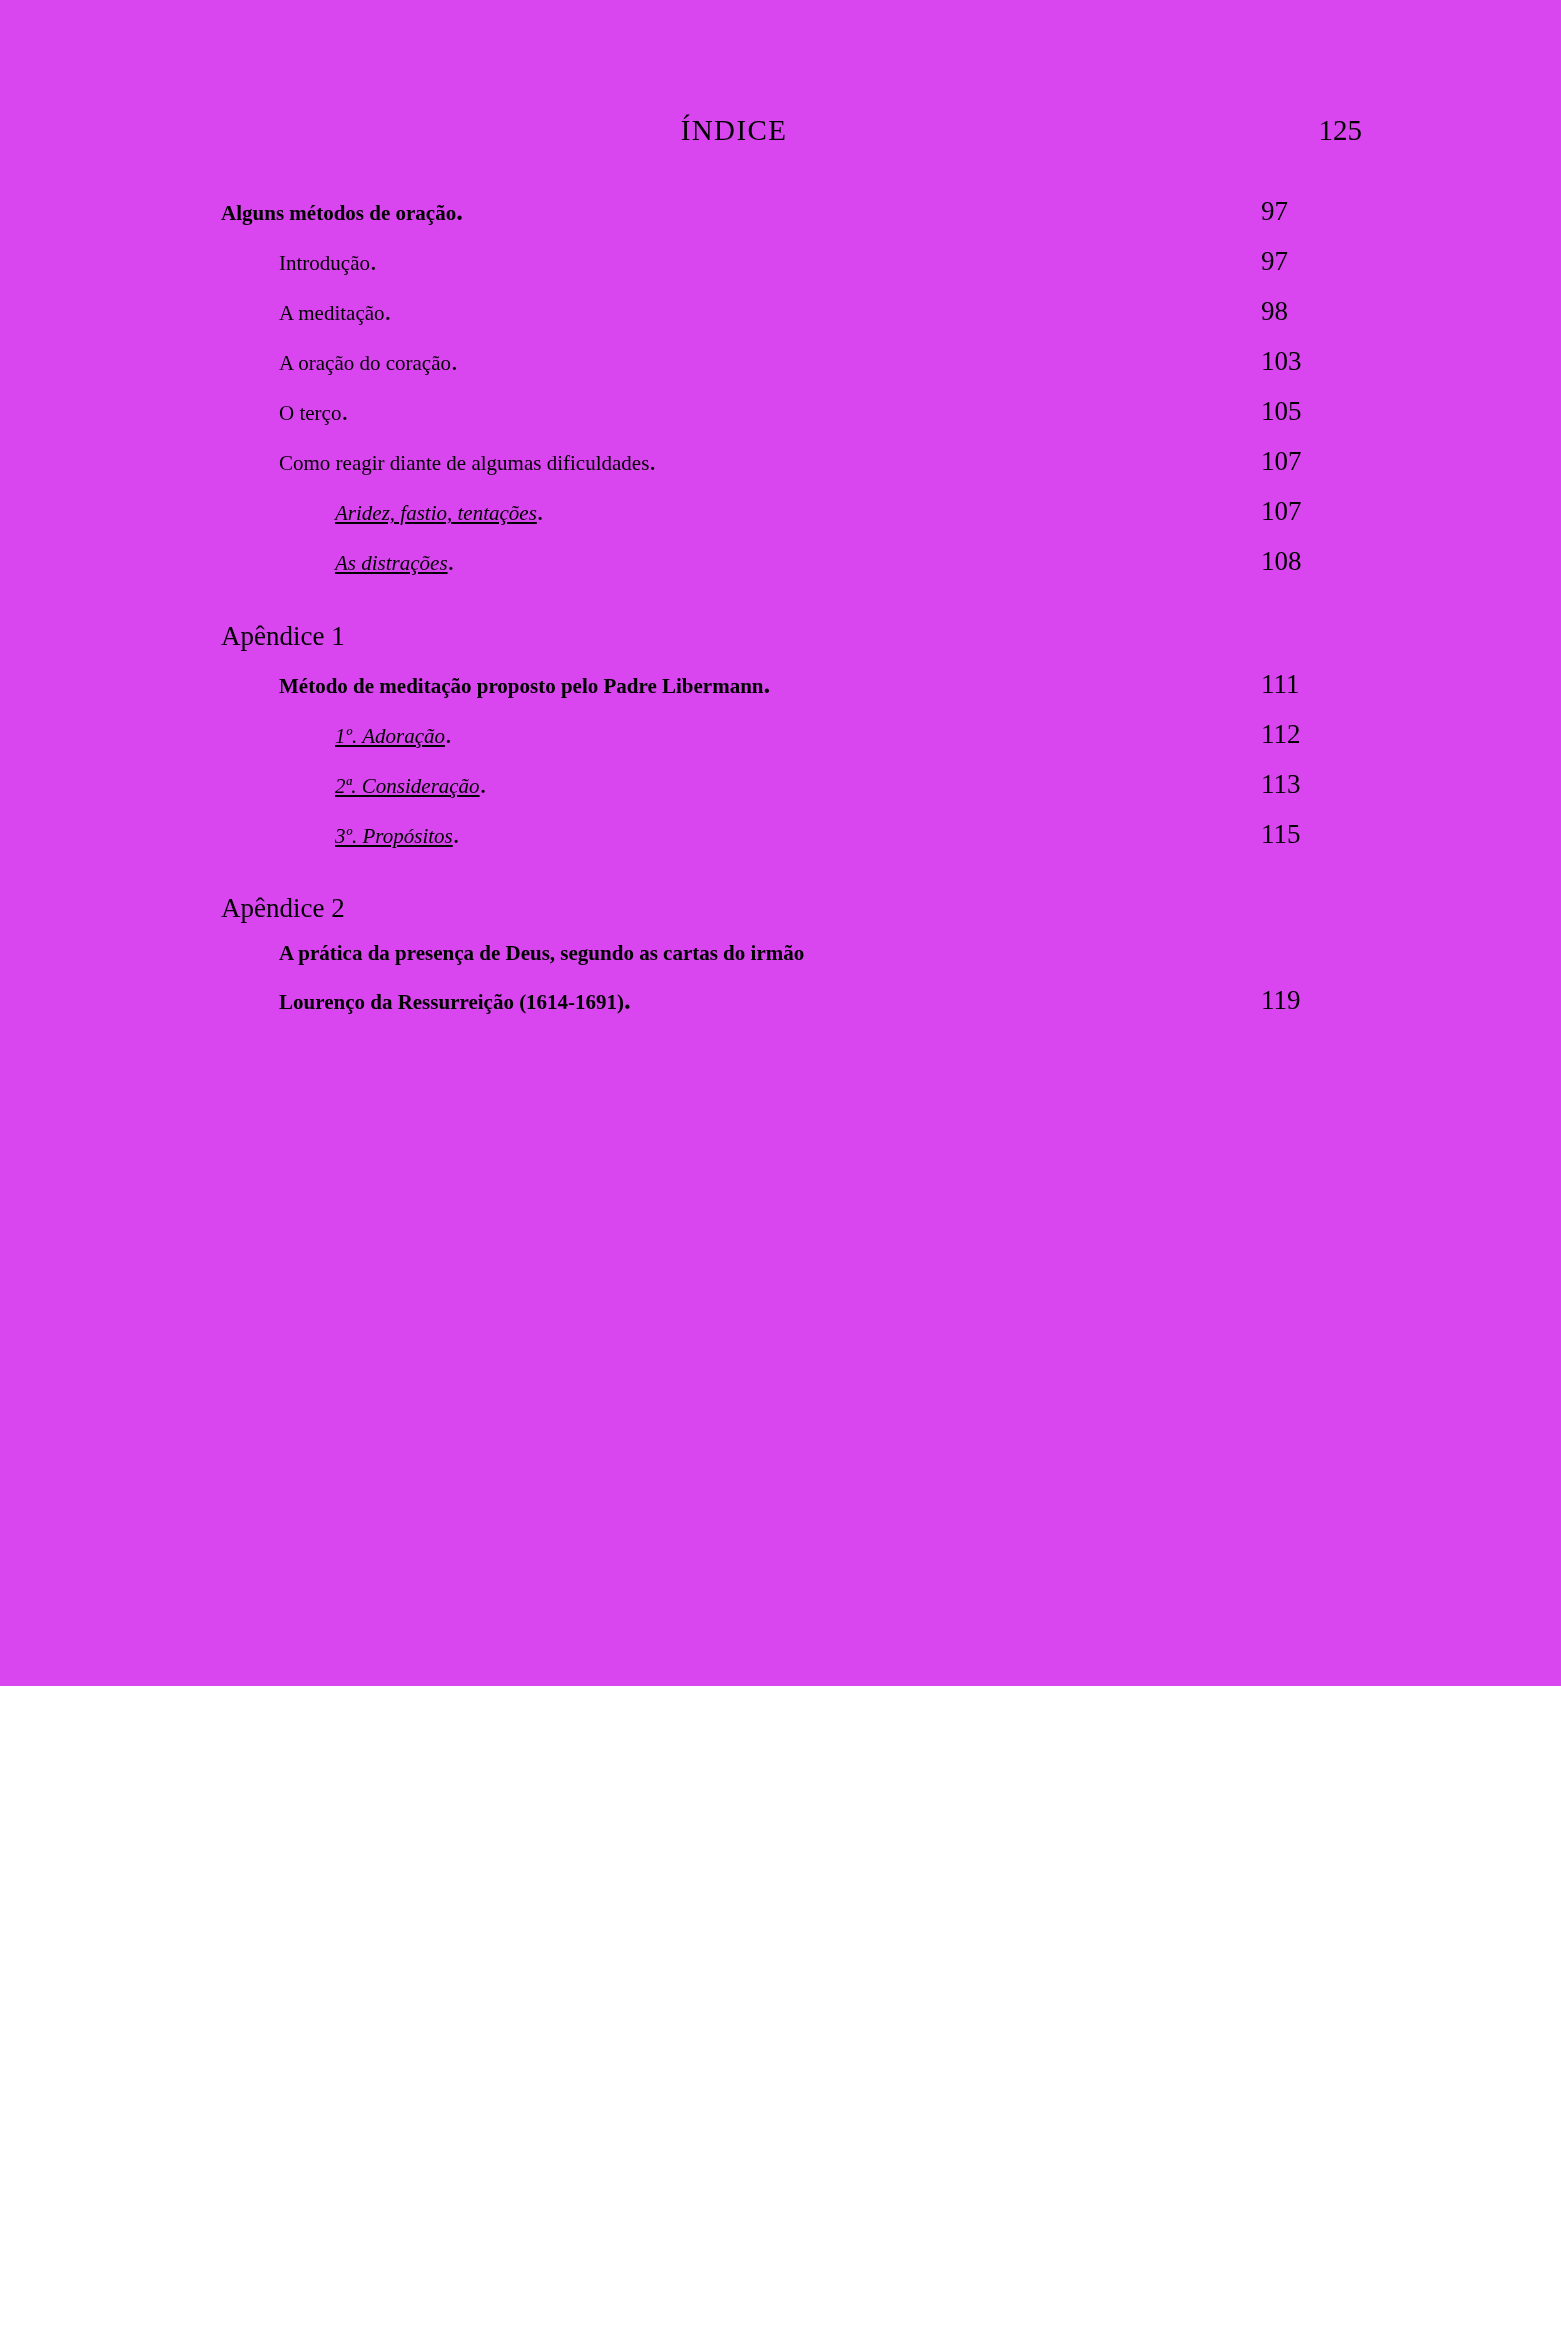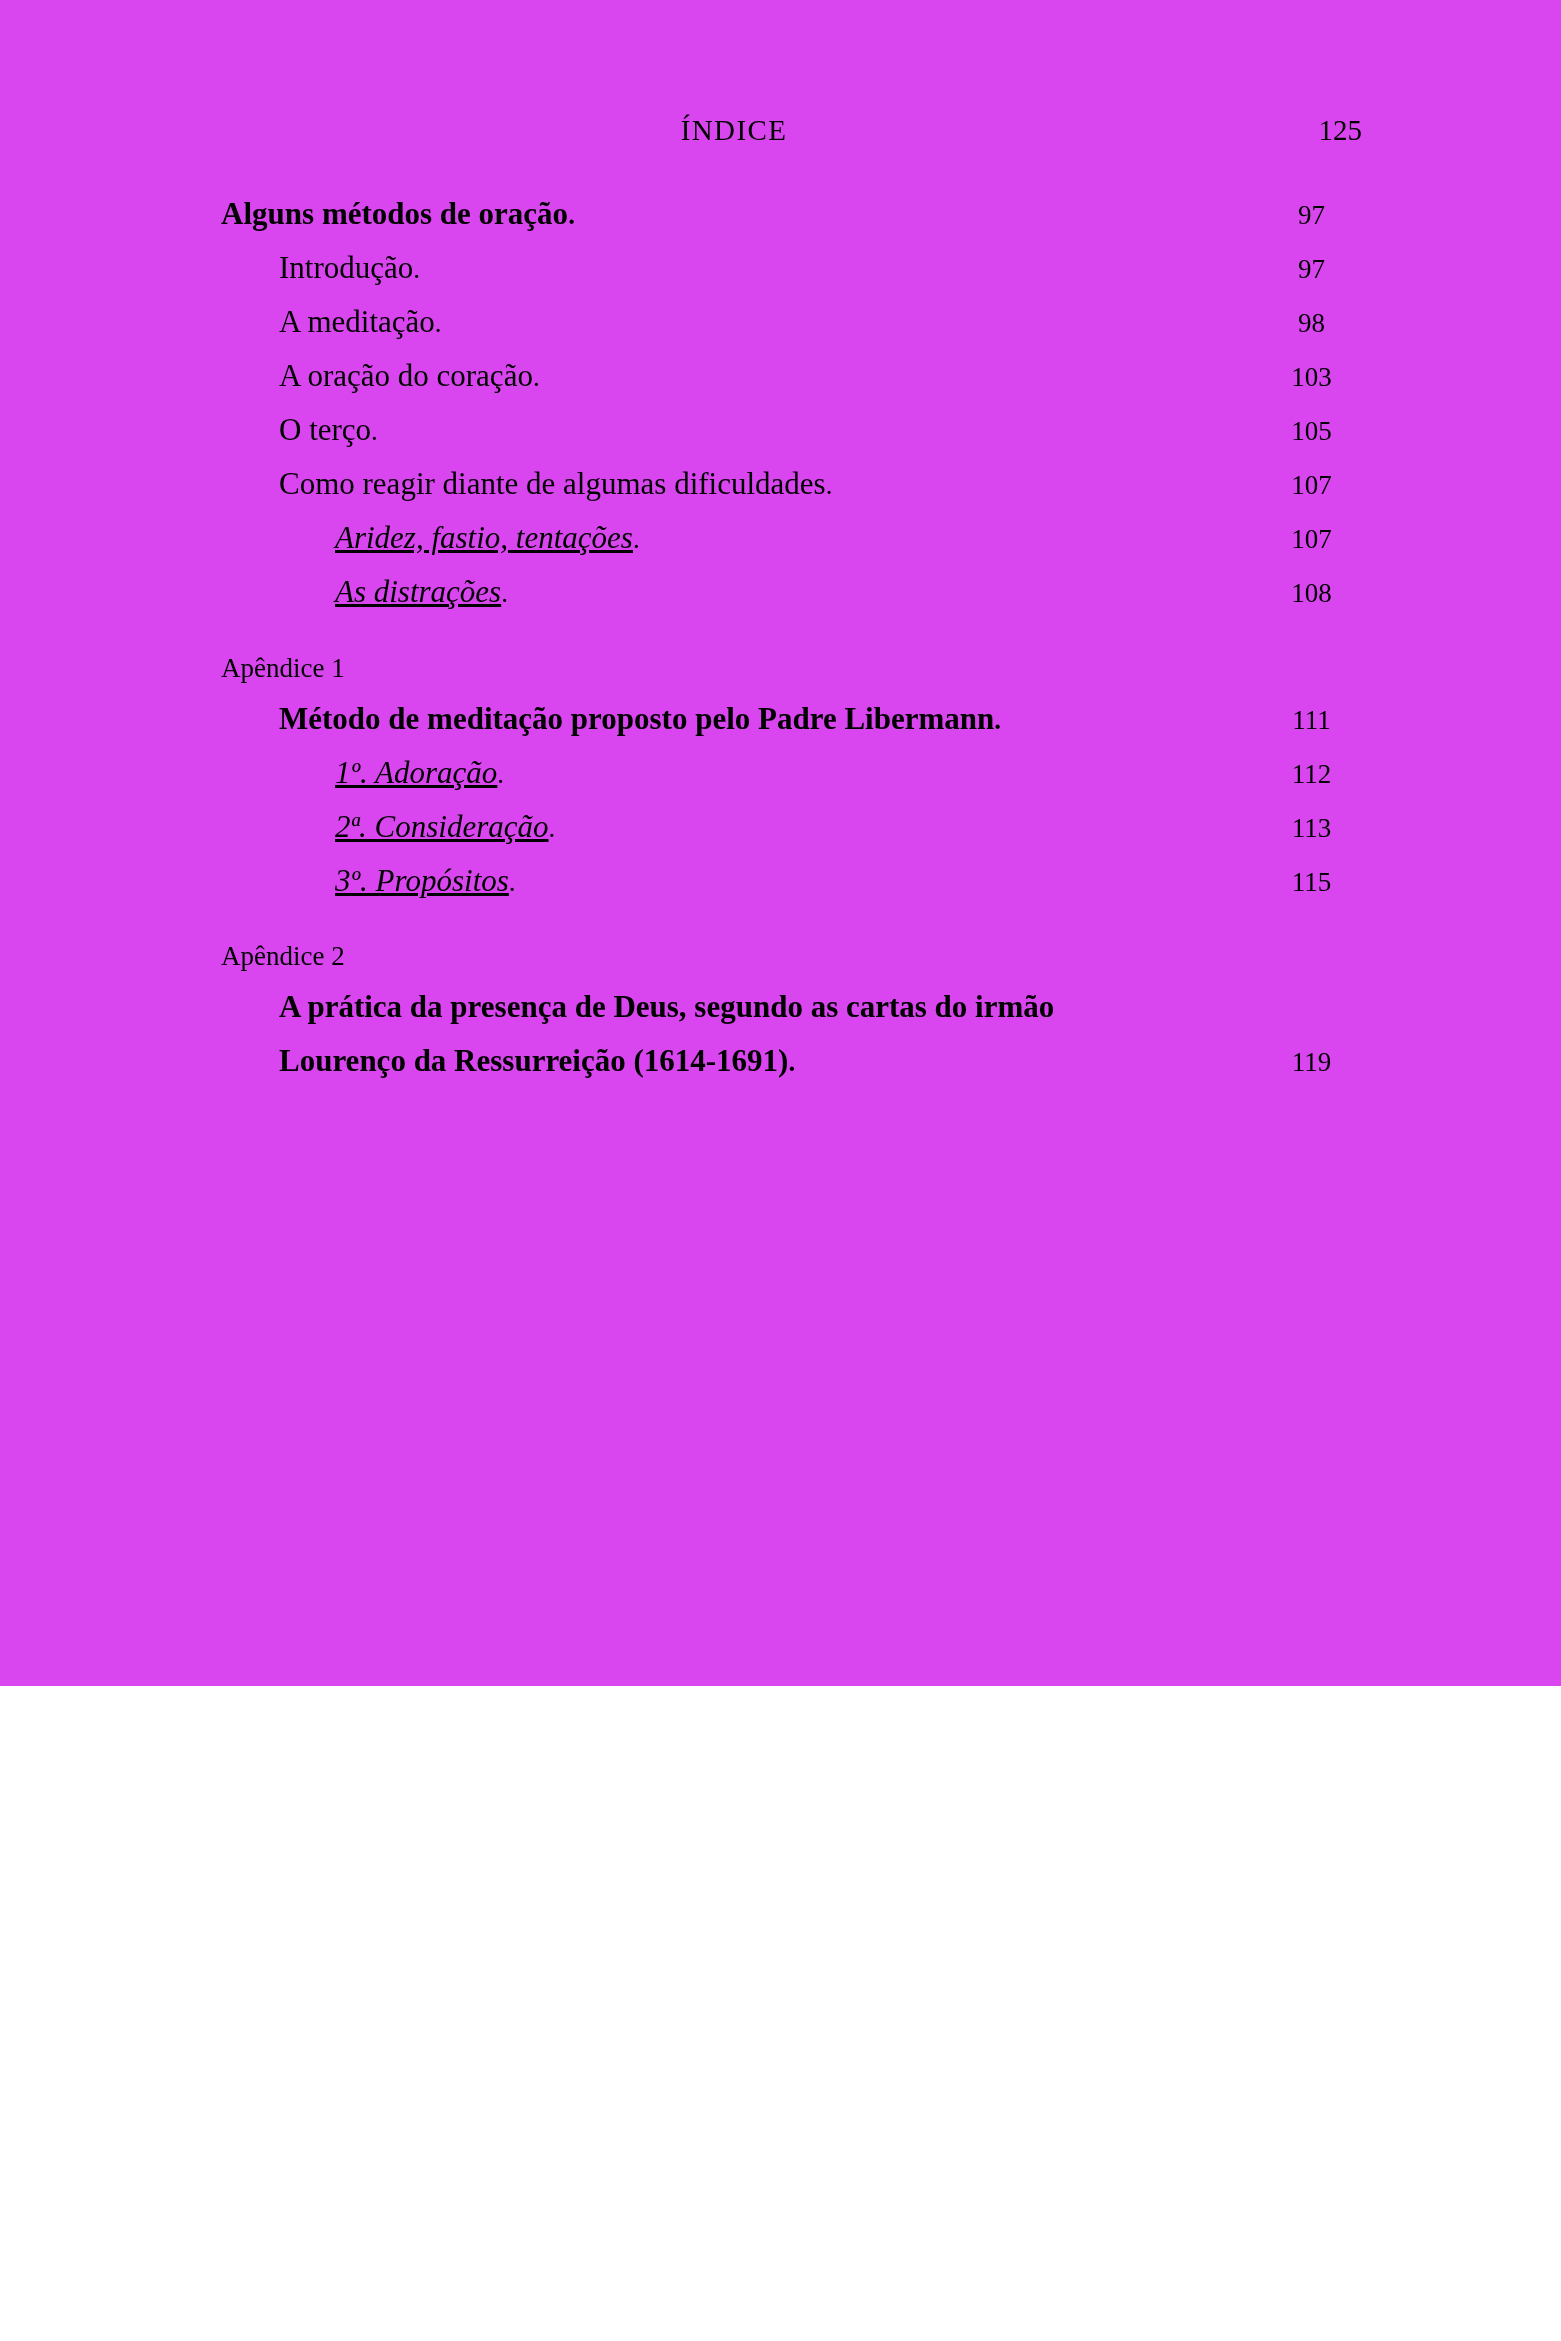--- a/index.html
+++ b/index.html
@@ -55,37 +55,37 @@
 
   .entry {
     display: flex;
     align-items: baseline;
     width: 100%;
     box-sizing: border-box;
   }
   .entry .etext {
     flex: 0 1 auto;
     white-space: nowrap;
-    font-size: 31px;
+    font-size: 21px;
     line-height: 1;
   }
   .entry .leader {
     flex: 1 1 auto;
     min-width: 4.7px;
     overflow: hidden;
     white-space: nowrap;
     font-size: 27px;
     line-height: 1;
     letter-spacing: 0.5px;
     margin: 0 0px;
   }
   .entry .folio {
     flex: 0 0 auto;
     width: 101px;
-    text-align: center;
+    text-align: left;
     font-size: 27px;
     line-height: 1;
     font-weight: normal;
     font-style: normal;
   }
 
   
   .lvl1 { padding-left: 6.1px; }
   .lvl2 { padding-left: 64px; }
   .lvl3 { padding-left: 120px; }

